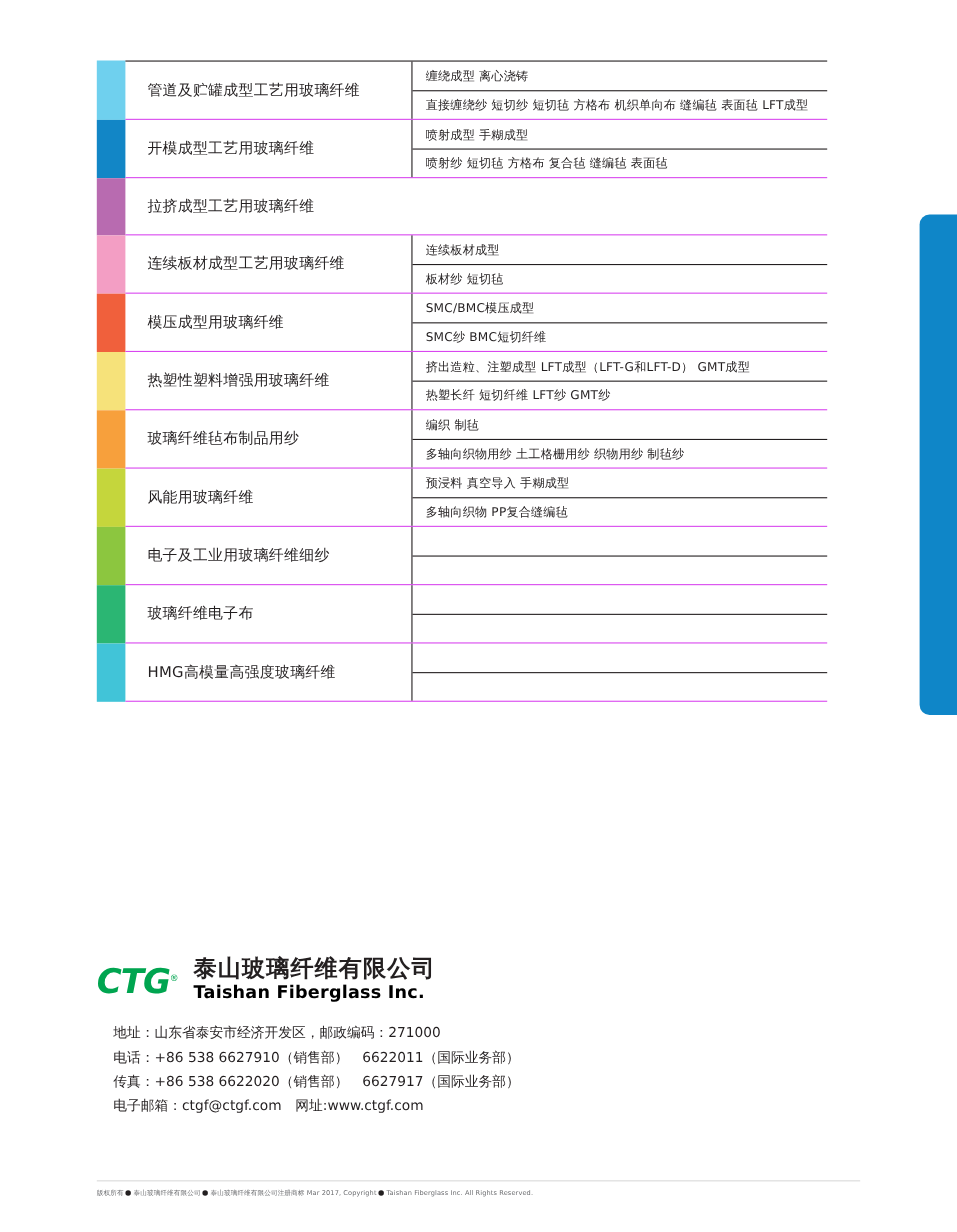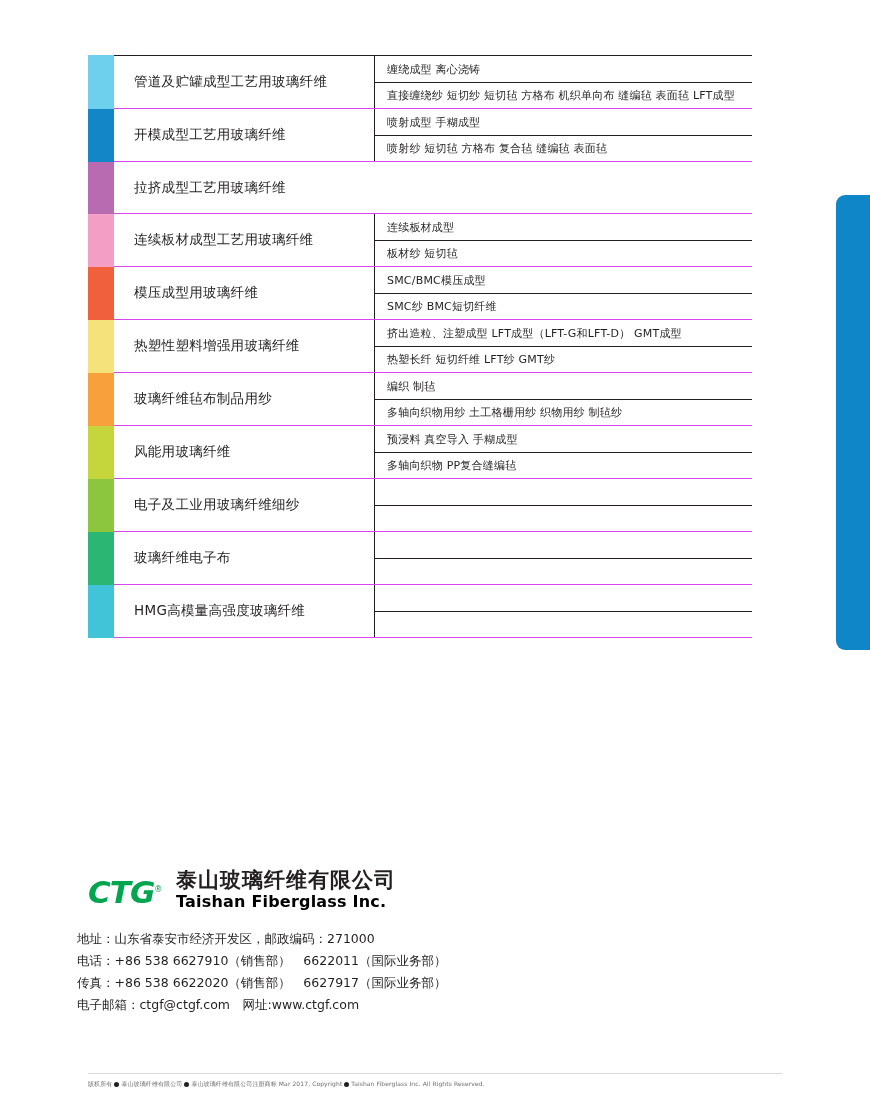--- a/index.html
+++ b/index.html
@@ -134,21 +134,21 @@
     font-size: 16px;
     color: #000000;
     font-weight: bold;
     letter-spacing: .2px;
     line-height: 1.2;
     font-family: "DejaVu Sans", "Liberation Sans", sans-serif;
   }
 
   .contact {
     position: absolute;
-    left: 77px;
+    left: 103px;
     top: 928px;
     font-size: 12.5px;
     color: #231f20;
     line-height: 1.75;
   }
 
   .legal-line {
     position: absolute;
     left: 88px;
     right: 88px;

